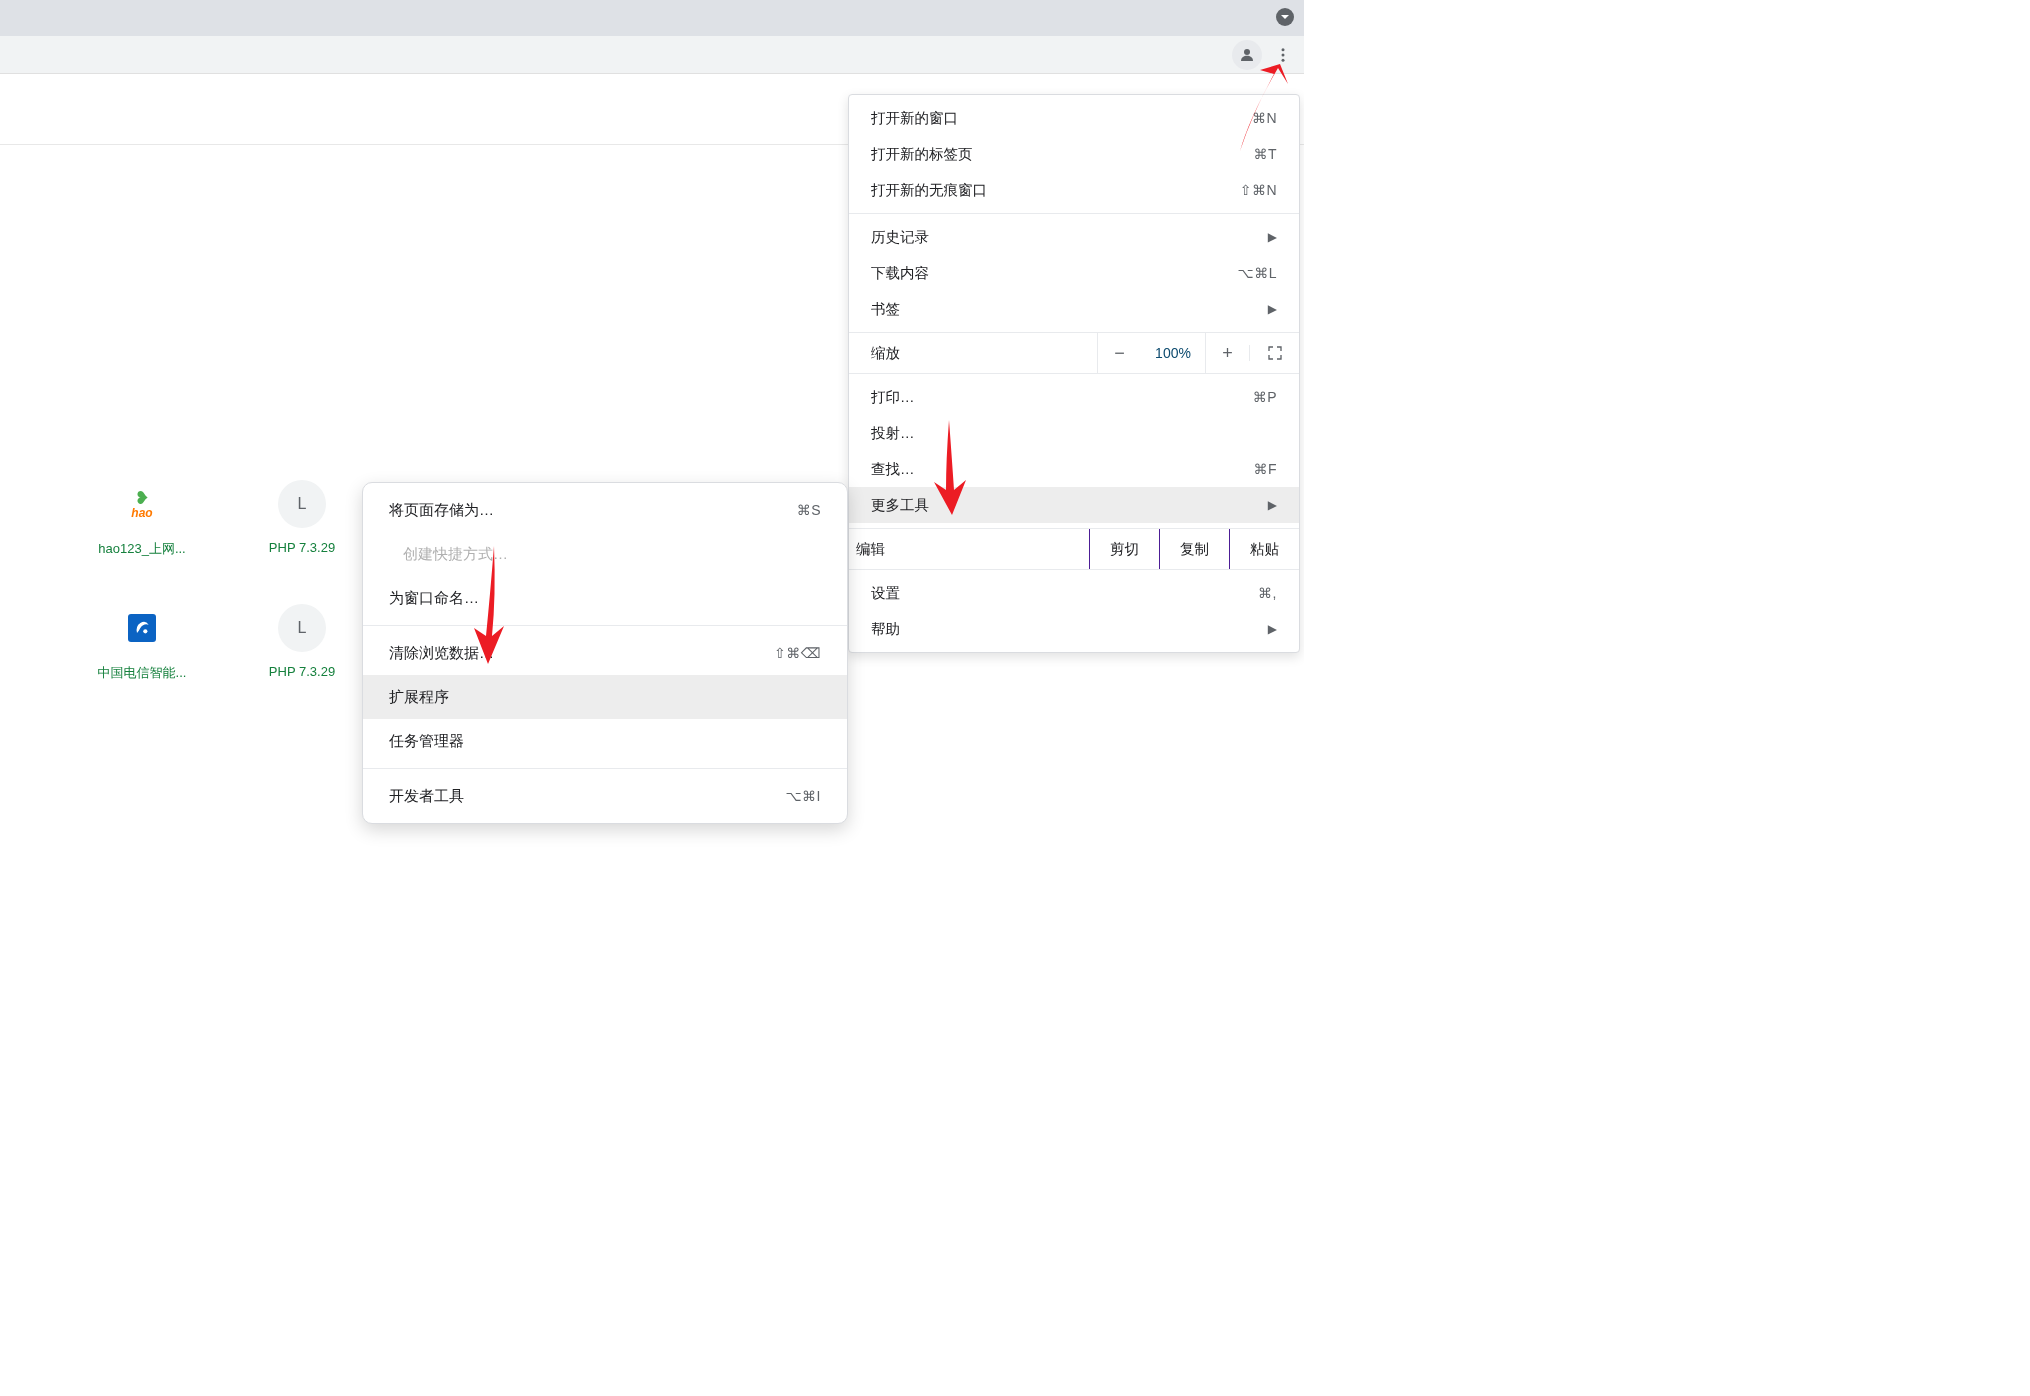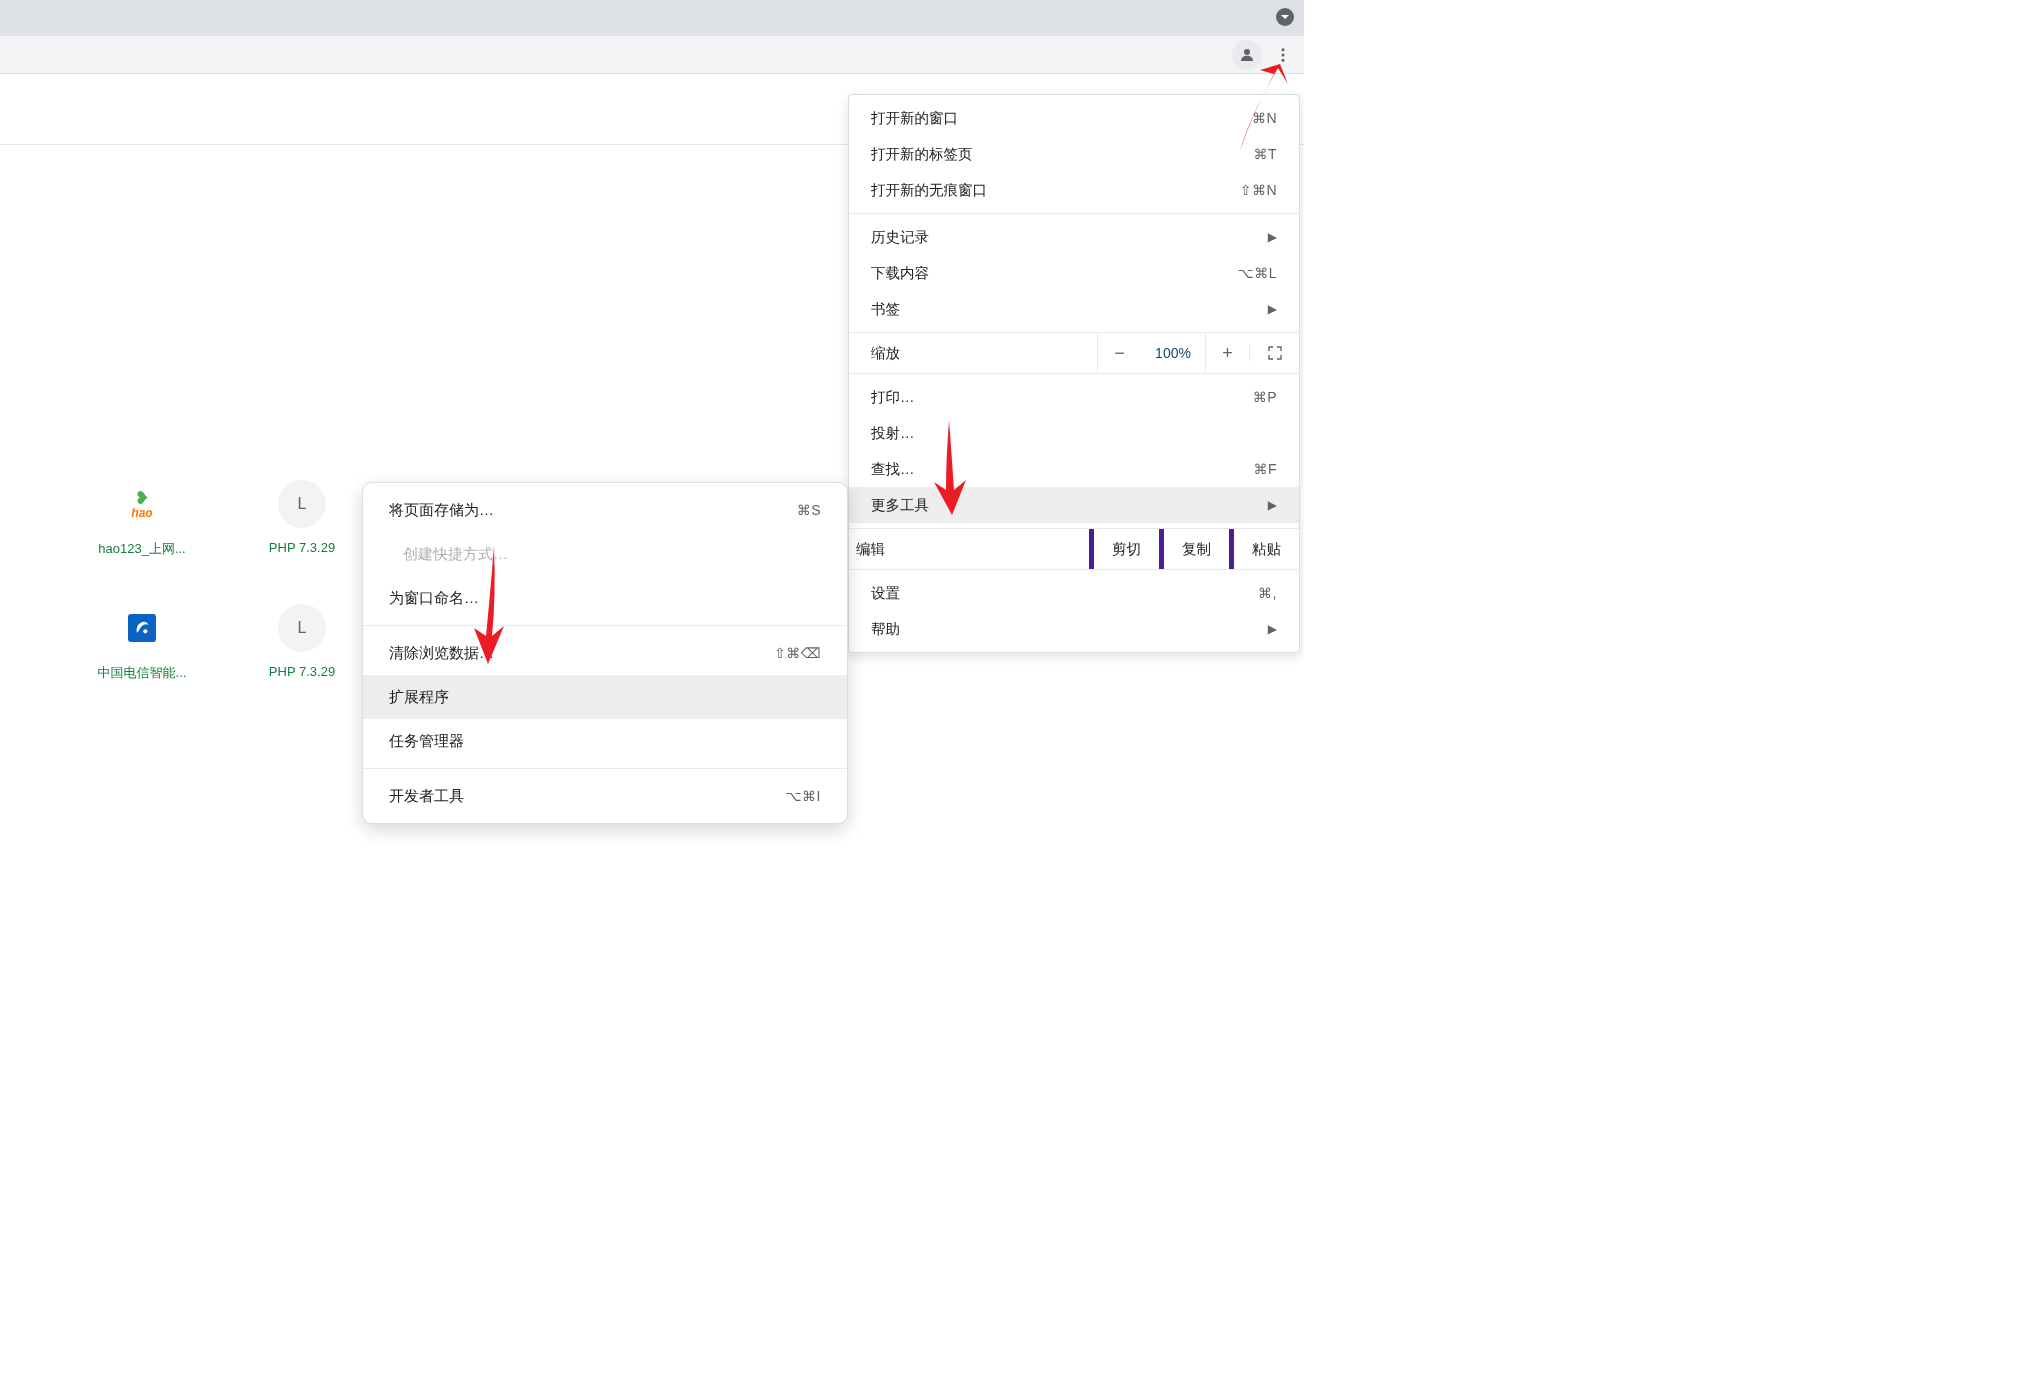--- a/index.html
+++ b/index.html
@@ -158,21 +158,21 @@
     .zoom-full svg { width: 16px; height: 16px; fill: none; stroke: #5f6368; stroke-width: 2; }
     .edit-row {
       display: flex;
       align-items: center;
       height: 40px;
     }
     .edit-label { flex: 1; padding-left: 7px; font-size: 14.5px; }
     .edit-btn {
       width: 70px;
       height: 100%;
-      border-left: 5px solid #4c1d95;
+      border-left: 1px solid #4c1d95;
       display: flex;
       align-items: center;
       justify-content: center;
       font-size: 14.5px;
     }
     
     .submenu {
       position: absolute;
       left: 362px;
       top: 482px;

